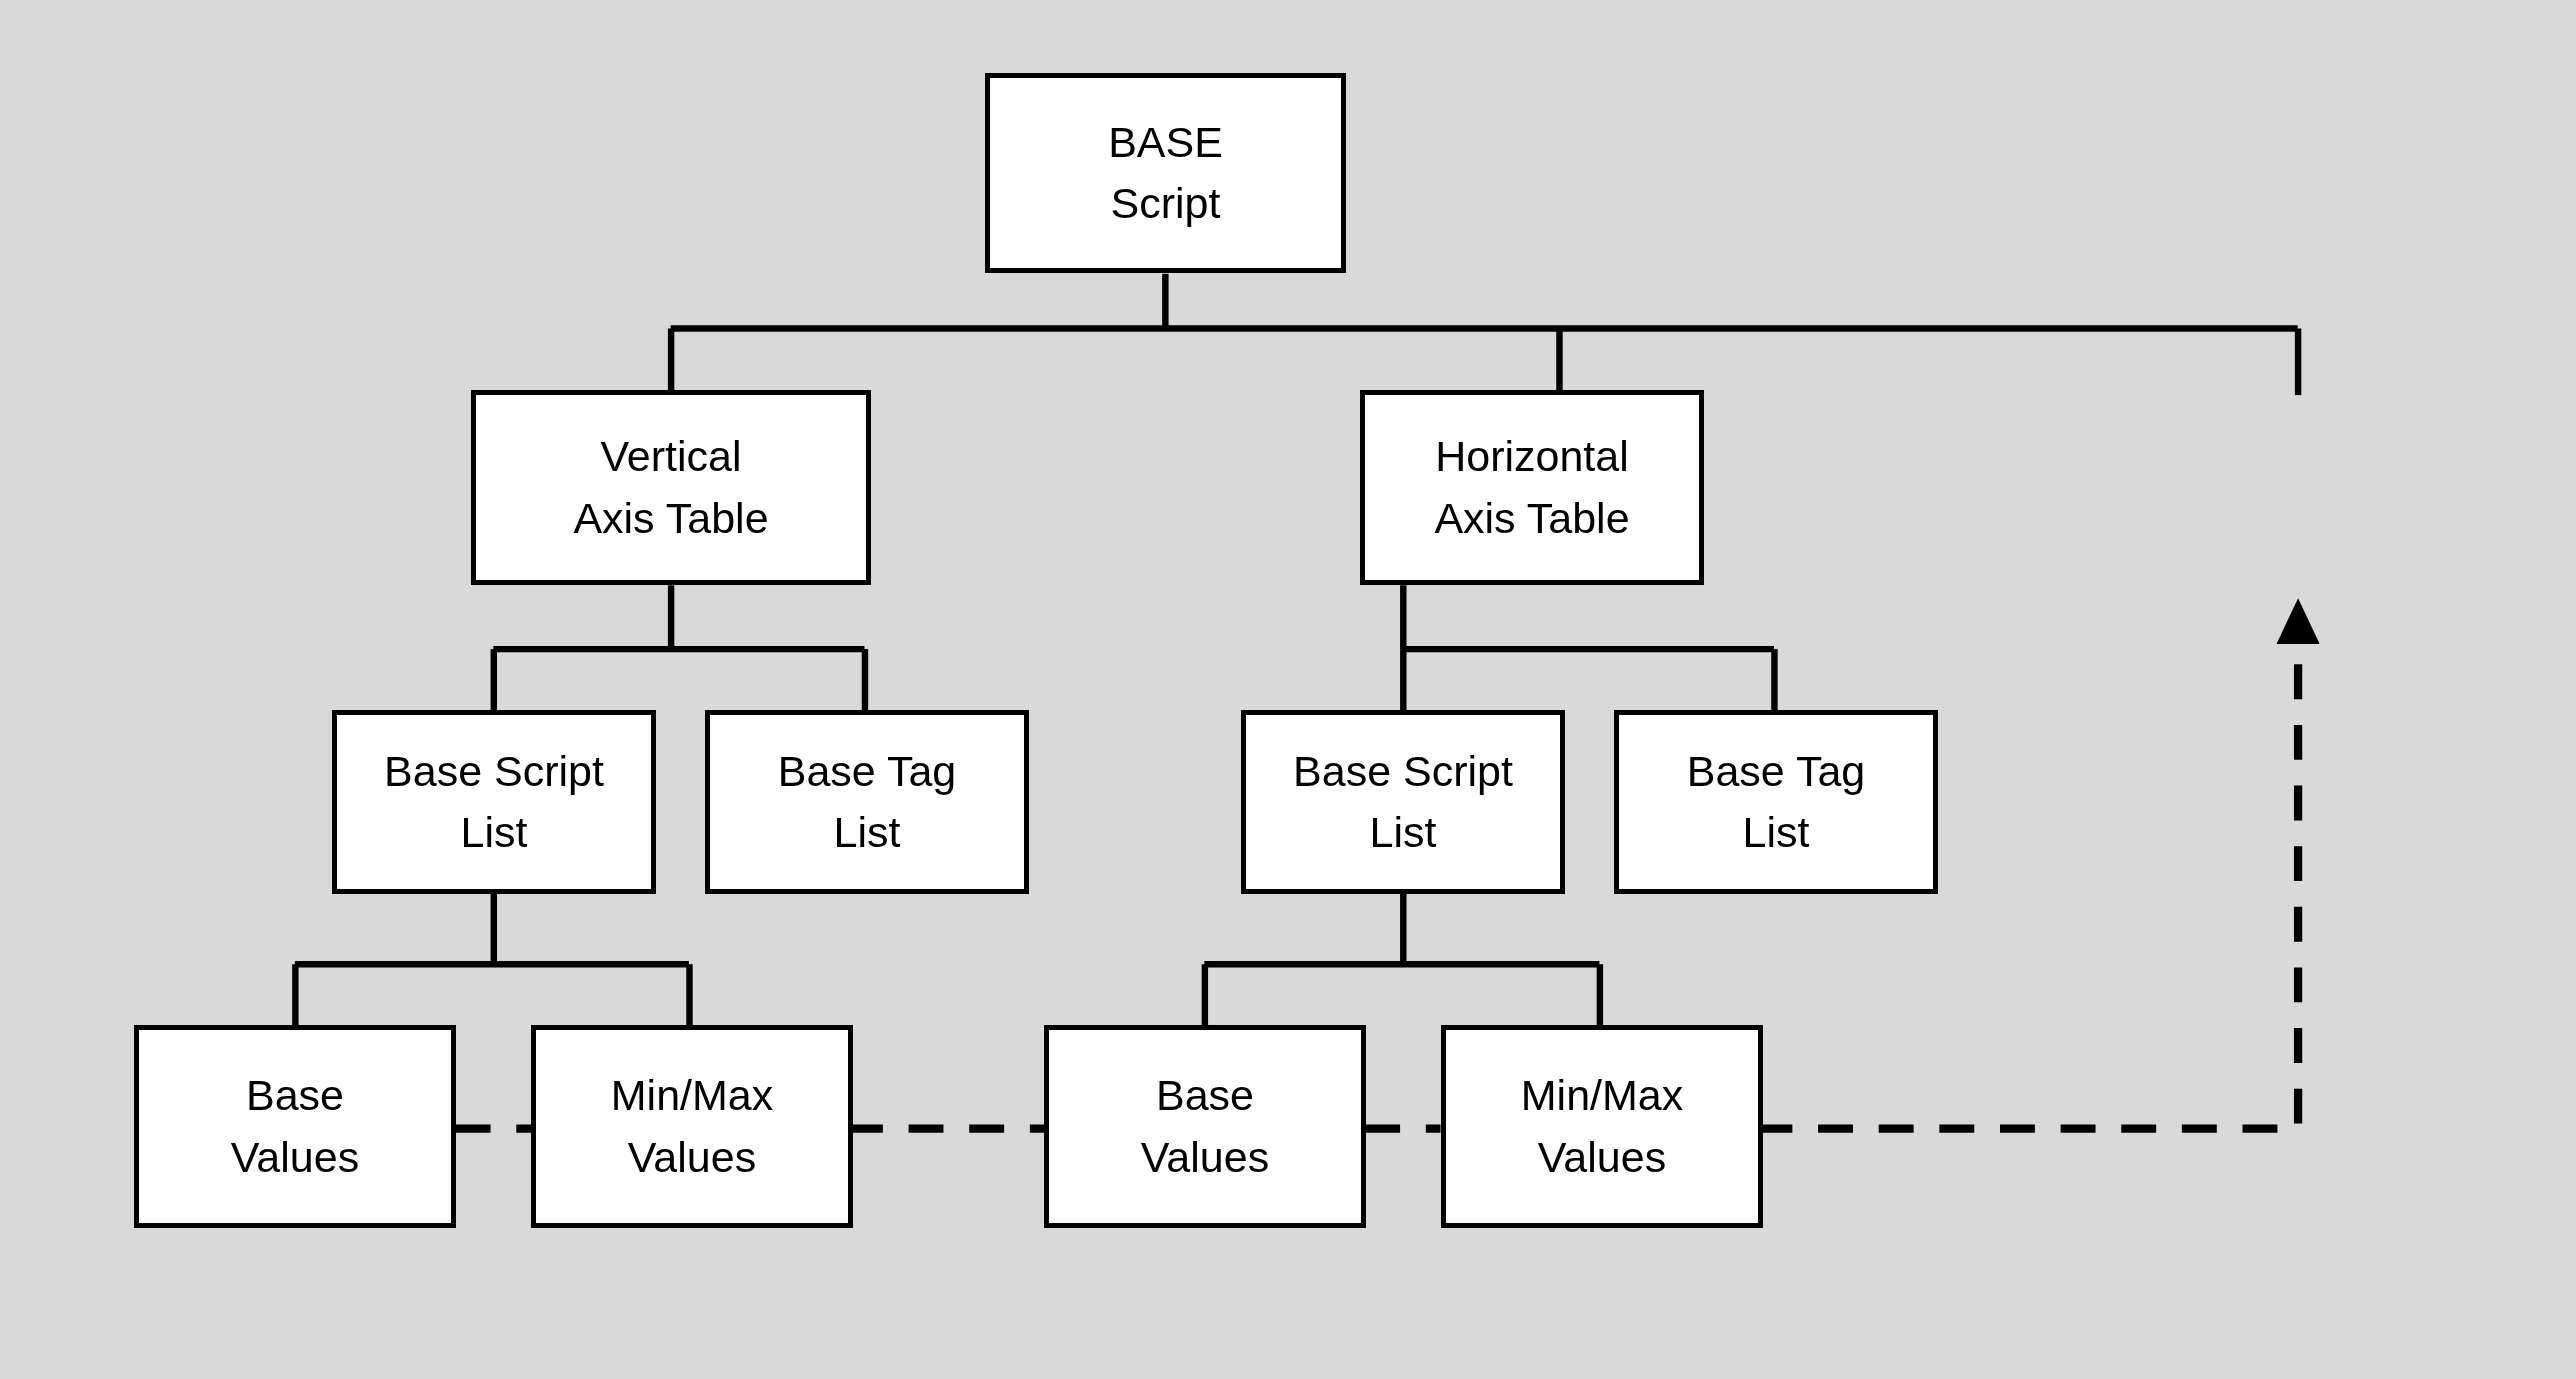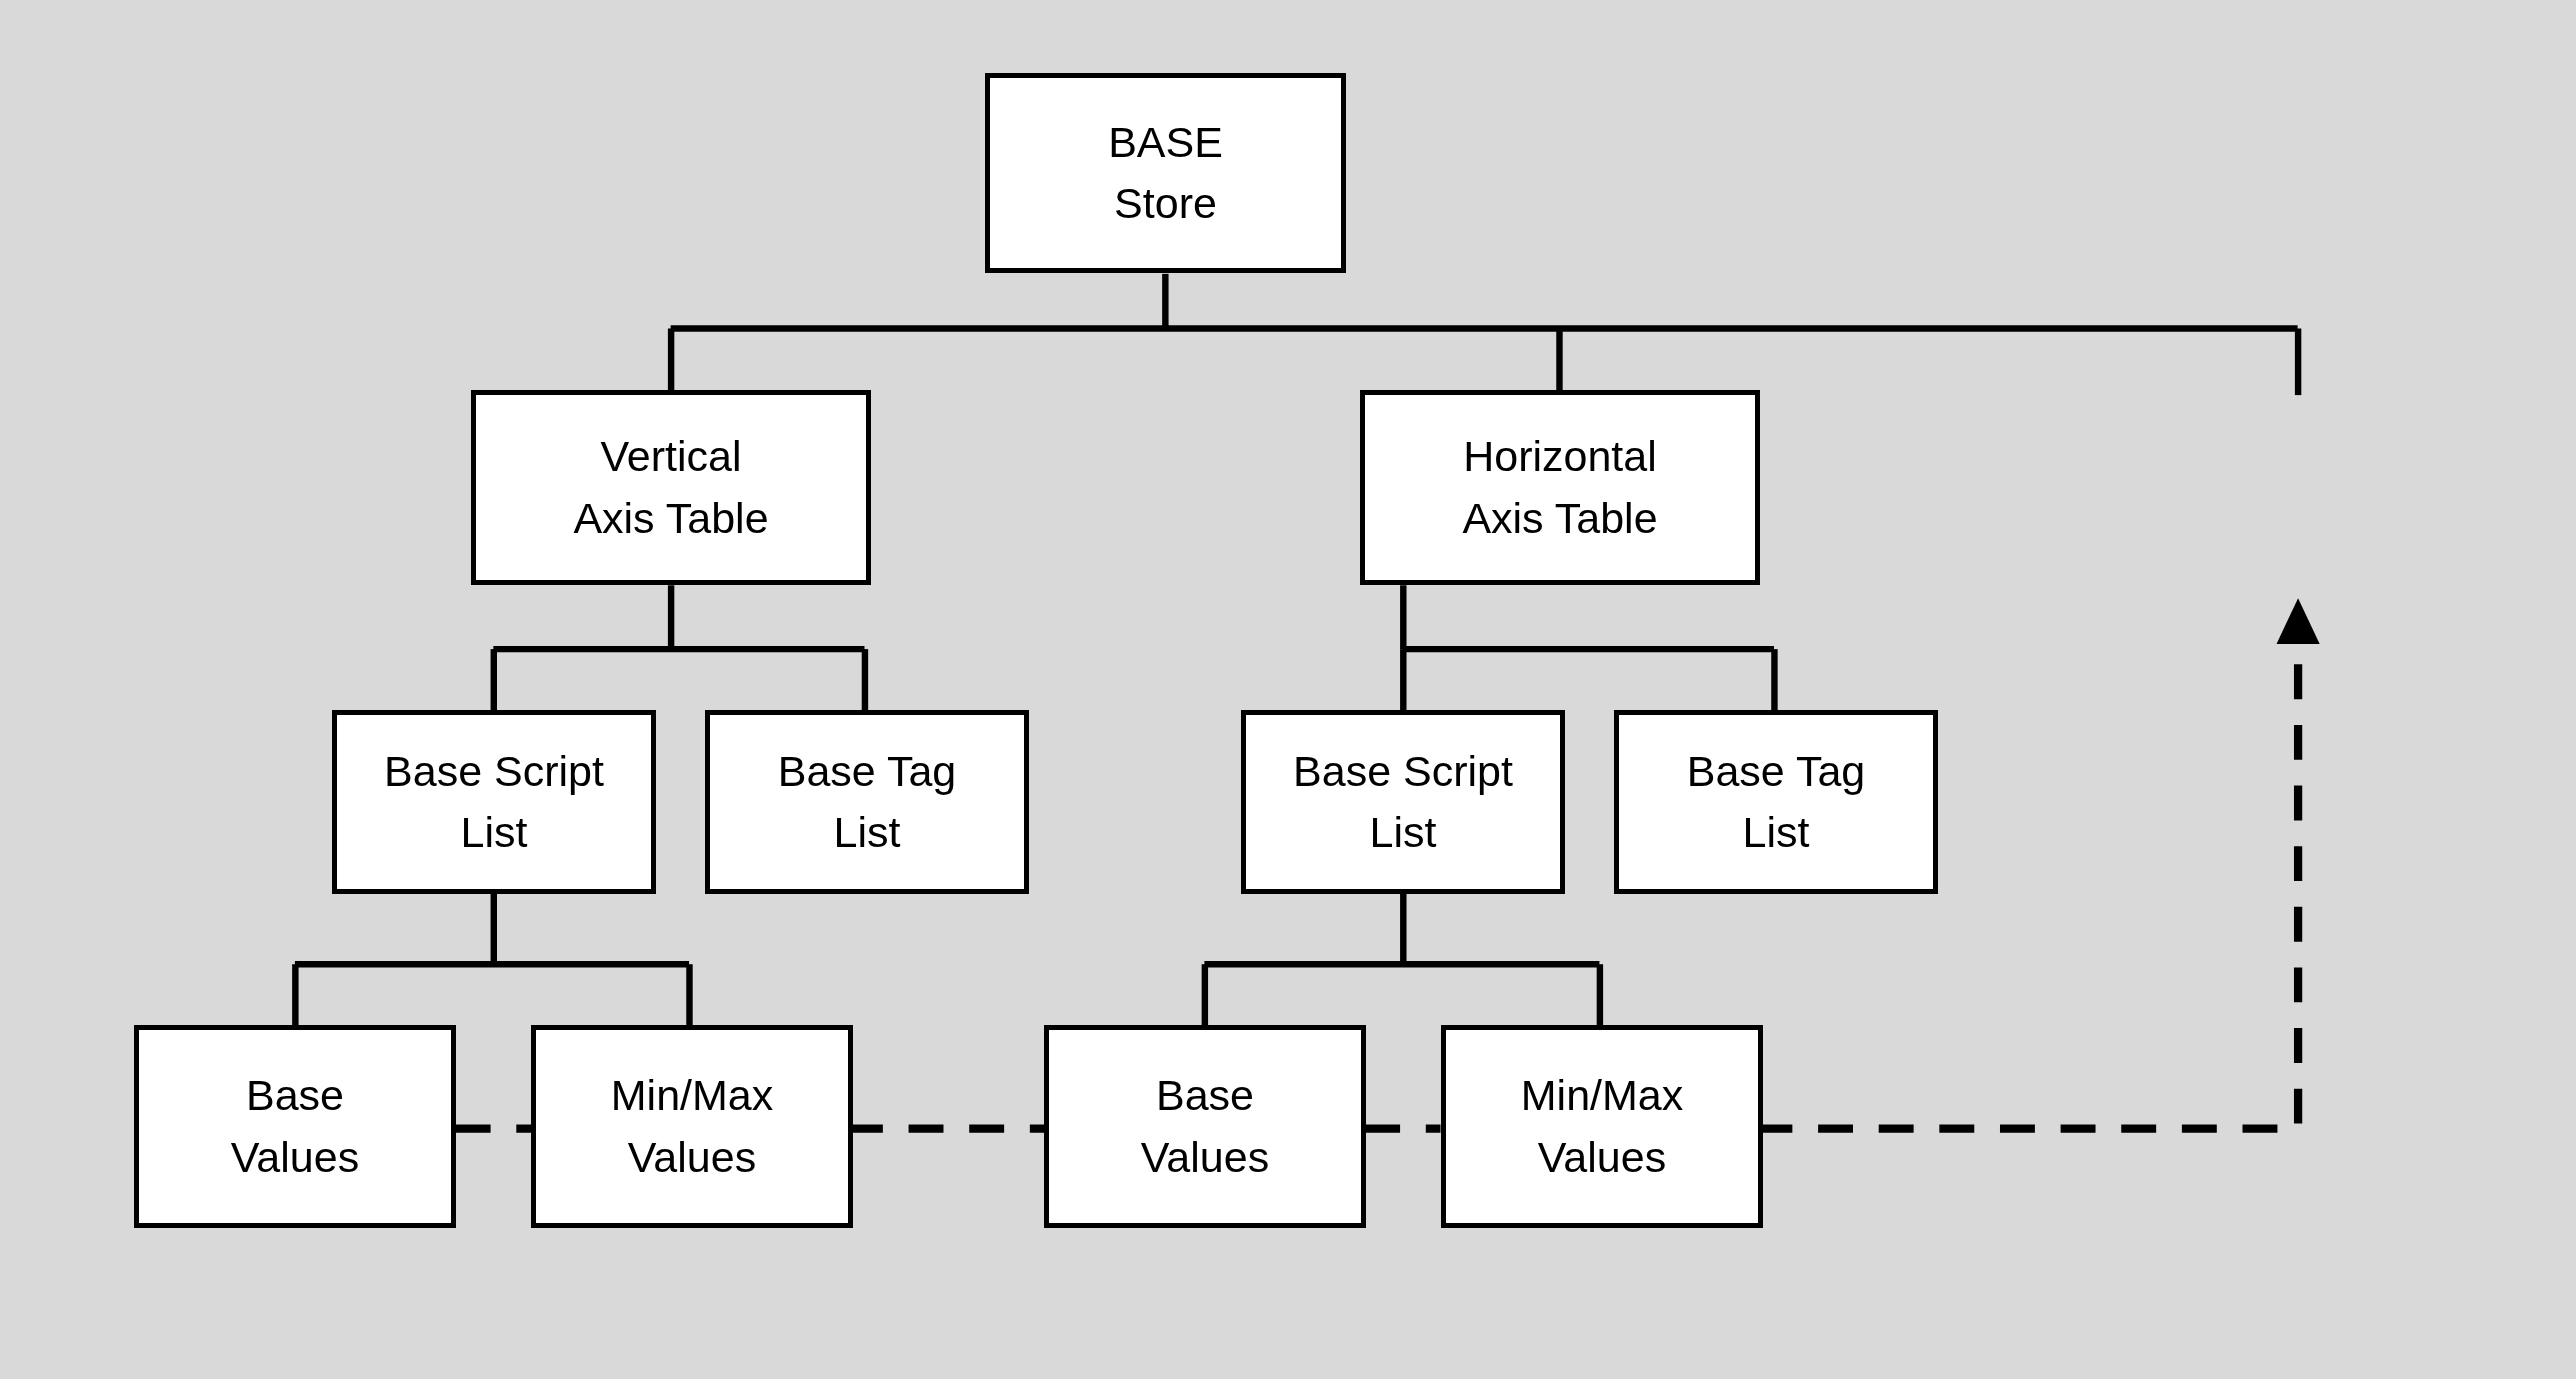--- a/index.html
+++ b/index.html
@@ -91,29 +91,29 @@
 
     <path class="dash-wire" d="M 496 1228.5 L 578 1228.5"></path>
     <path class="dash-wire" d="M 923 1228.5 L 1138 1228.5"></path>
     <path class="dash-wire" d="M 1486 1228.5 L 1568 1228.5"></path>
     <path class="dash-wire" d="M 1913 1228.5 L 2501.5 1228.5 L 2501.5 678"></path>
     <polygon class="arrow-head" points="2501.5,651 2478,701 2525,701"></polygon>
   </svg>
 
   <div class="node" style="left:985px; top:73px; width:361px; height:200px;">
     <span class="ln">BASE</span>
-    <span class="ln">Store</span>
+    <span class="ln">Script</span>
   </div>
 
   <div class="node" style="left:471px; top:390px; width:400px; height:195px;">
     <span class="ln">Vertical</span>
     <span class="ln">Axis Table</span>
   </div>
 
-  <div class="node" style="left:1360px; top:390px; width:400px; height:195px;">
+  <div class="node" style="left:1360px; top:390px; width:344px; height:195px;">
     <span class="ln">Horizontal</span>
     <span class="ln">Axis Table</span>
   </div>
 
 
   <div class="node" style="left:332px; top:710px; width:324px; height:184px;">
     <span class="ln">Base Script</span>
     <span class="ln">List</span>
   </div>
 

